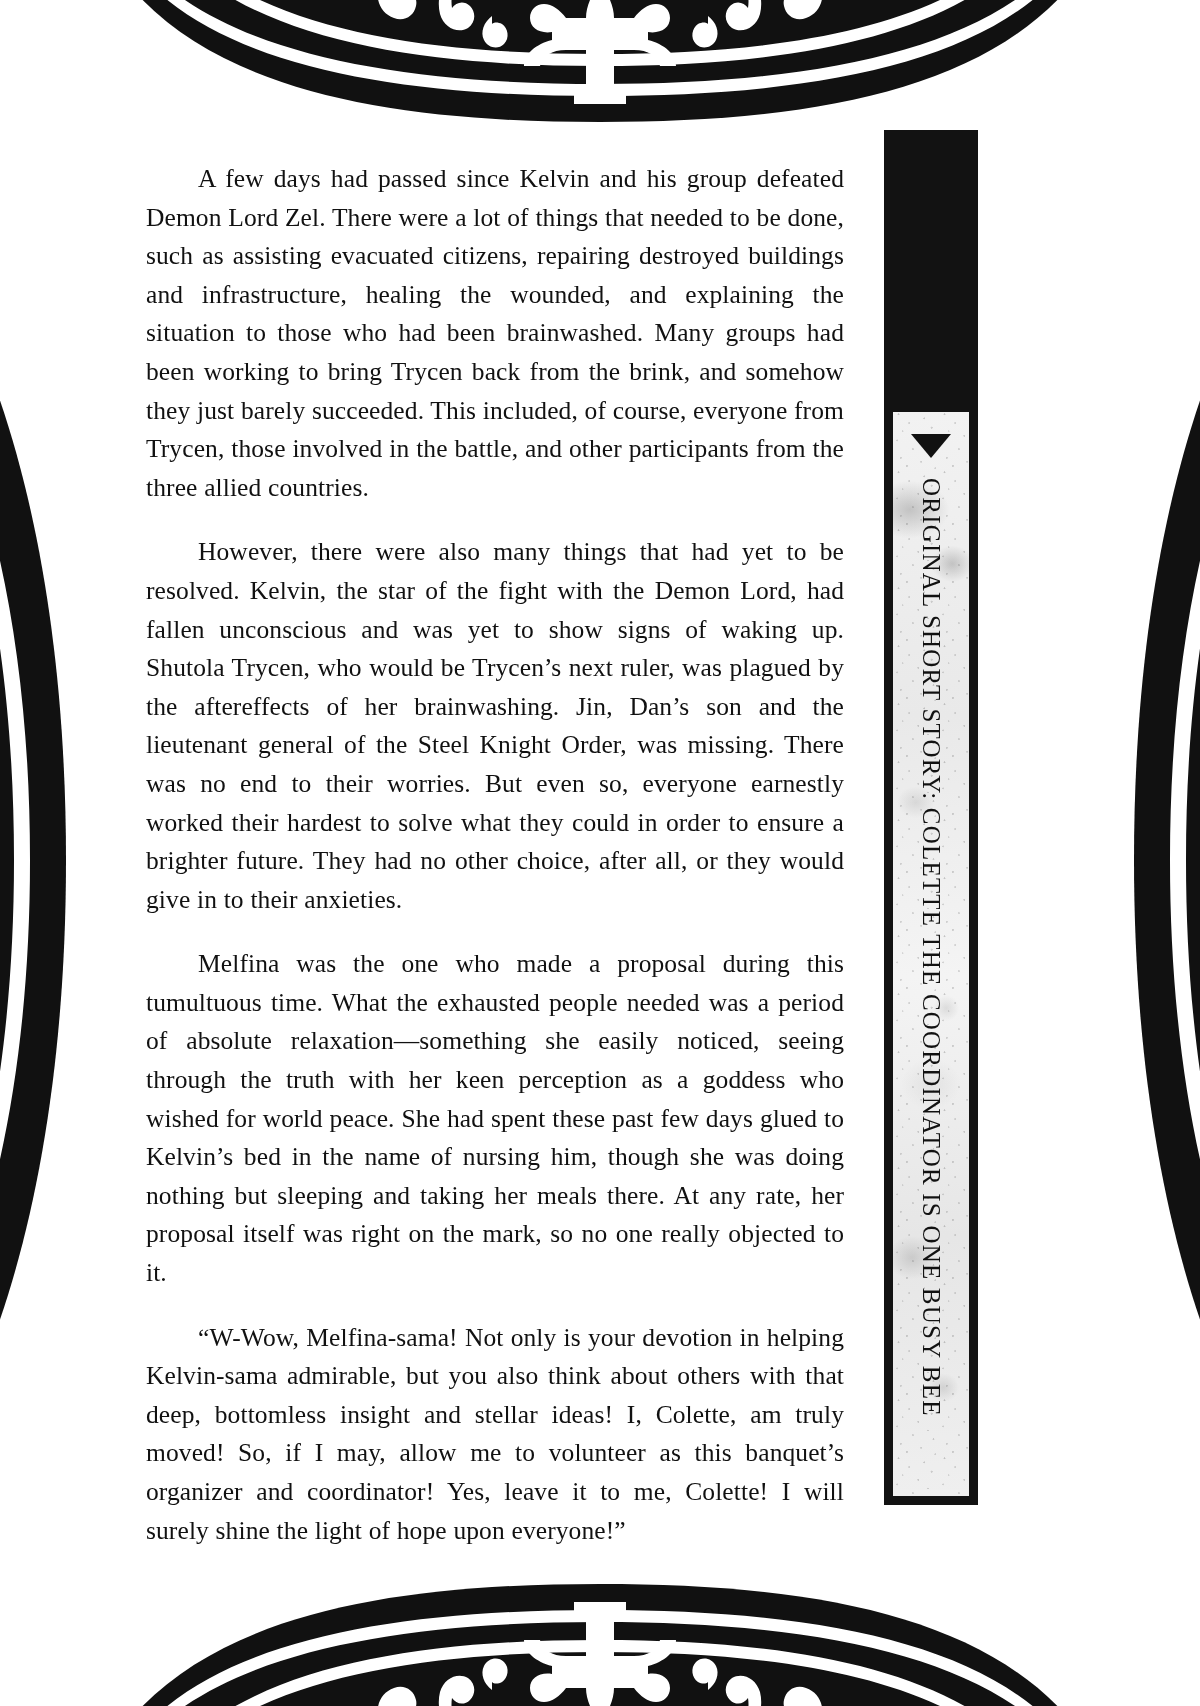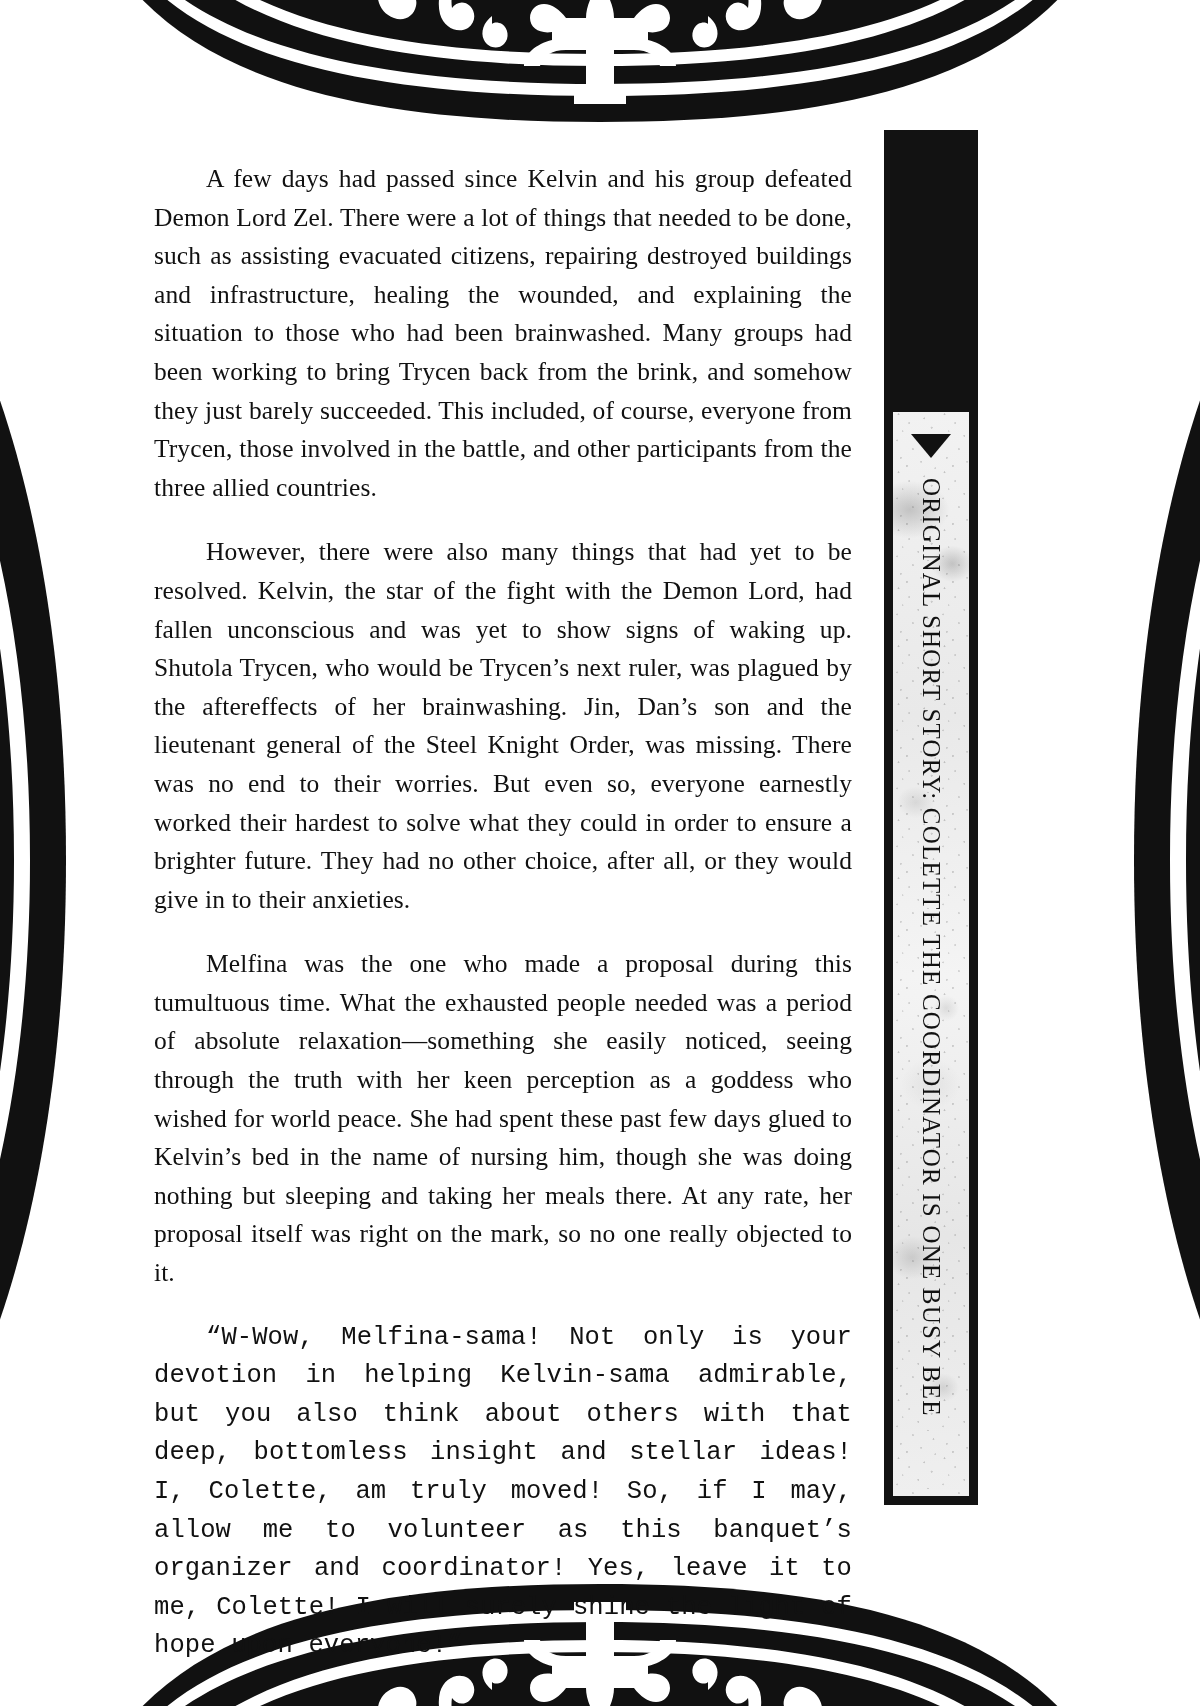--- a/index.html
+++ b/index.html
@@ -22,36 +22,36 @@
     position: absolute;
     inset: 0;
     pointer-events: none;
     z-index: 1;
   }
   .ornament-layer svg { display: block; width: 1200px; height: 1706px; }
 
   
   .text-column {
     position: absolute;
-    left: 154px;
+    left: 146px;
     top: 160px;
     width: 698px;
     z-index: 3;
   }
   .story-paragraph {
     margin: 0 0 26px 0;
     font-size: 25.5px;
     line-height: 38.6px;
     text-align: justify;
     text-indent: 52px;
     letter-spacing: 0.1px;
     word-spacing: 0.2px;
     hyphens: none;
   }
-  .story-paragraph:last-child { margin-bottom: 4px; font-family: Liberation Mono, monospace; }
+  .story-paragraph:last-child { margin-bottom: 4px; }
 
   
   .side-tab {
     position: absolute;
     left: 884px;
     top: 130px;
     width: 94px;
     height: 1375px;
     background: #121212;
     z-index: 4;

